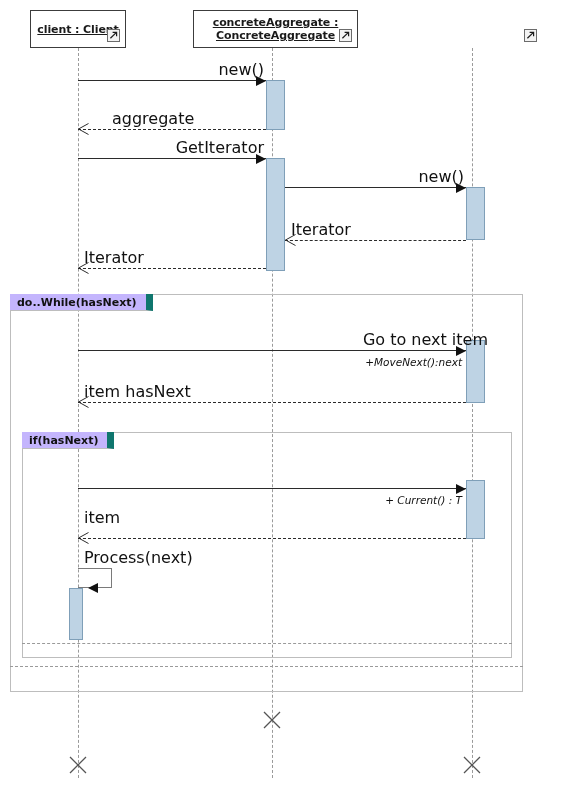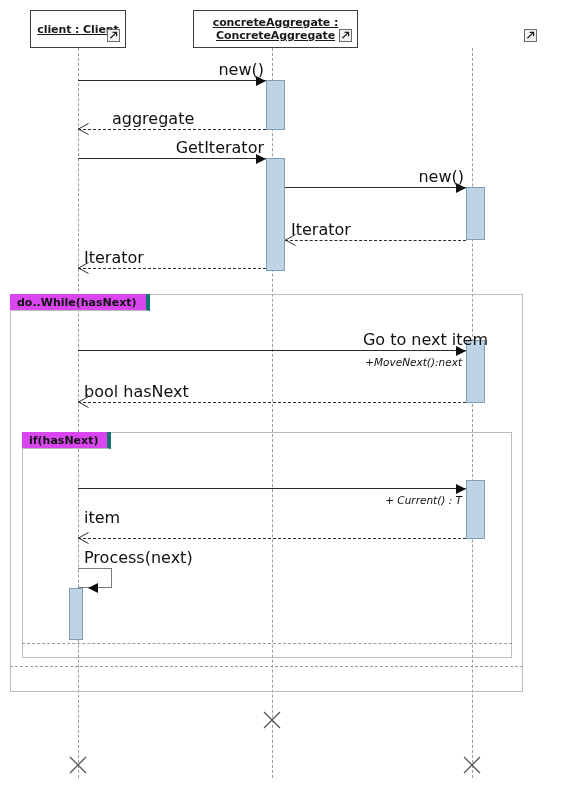--- a/index.html
+++ b/index.html
@@ -116,22 +116,22 @@
   .fragment {
     position: absolute;
     box-sizing: border-box;
     border: 1px solid #bdbdbd;
     background: transparent;
     z-index: 2;
   }
   .fragment-tab {
     position: absolute;
     box-sizing: border-box;
-    background: #d946ef;
-    border-right: 4px solid #0f766e;
+    background: #c4b5fd;
+    border-right: 7px solid #0f766e;
     border-bottom: 1px solid #bdbdbd;
     z-index: 3;
     padding: 1px 9px 1px 7px;
     font-size: 11px;
     font-weight: bold;
     color: #111111;
     white-space: nowrap;
     line-height: 15px;
   }
   .fragment-divider {
@@ -221,21 +221,21 @@
     <div class="msg-line solid" style="left: 78px; top: 350px; width: 388px;"></div>
     <div class="arrow-solid-right" style="left: 456px; top: 346px;"></div>
     <div class="msg-label" style="top: 334px; left: 0px; width: 464px; text-align: right; padding-left: 24px;">Go to next item</div>
     <div class="msg-sig" style="top: 356px; left: 0px; width: 462px; text-align: right;">+MoveNext():next</div>
     <div class="msg-line dashed" style="left: 78px; top: 402px; width: 388px;"></div>
     <div class="arrow-open-left" style="left: 78px; top: 396px;">
       <svg width="11" height="12" viewBox="0 0 11 12">
         <path d="M10.5 0.5 L0.5 6 L10.5 11.5" fill="none" stroke="#2b2b2b" stroke-width="1"></path>
       </svg>
     </div>
-    <div class="msg-label" style="top: 386px; left: 84px;">bool hasNext</div>
+    <div class="msg-label" style="top: 386px; left: 84px;">item hasNext</div>
     <div class="msg-line solid" style="left: 78px; top: 488px; width: 388px;"></div>
     <div class="arrow-solid-right" style="left: 456px; top: 484px;"></div>
     <div class="msg-sig" style="top: 494px; left: 0px; width: 462px; text-align: right;">+ Current() : T</div>
     <div class="msg-line dashed" style="left: 78px; top: 538px; width: 388px;"></div>
     <div class="arrow-open-left" style="left: 78px; top: 532px;">
       <svg width="11" height="12" viewBox="0 0 11 12">
         <path d="M10.5 0.5 L0.5 6 L10.5 11.5" fill="none" stroke="#2b2b2b" stroke-width="1"></path>
       </svg>
     </div>
     <div class="msg-label" style="top: 512px; left: 84px;">item</div>

